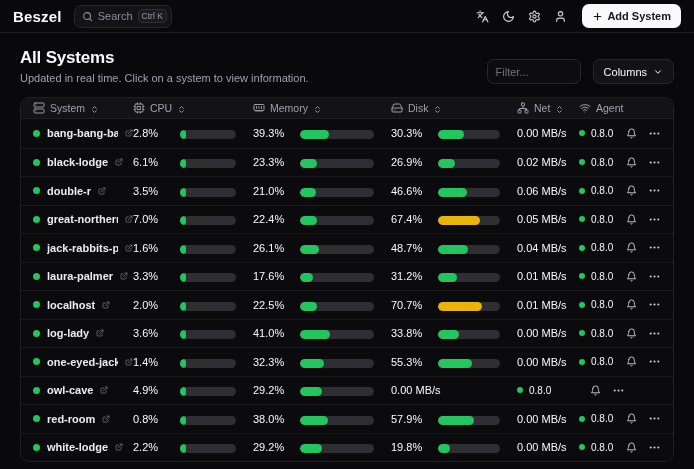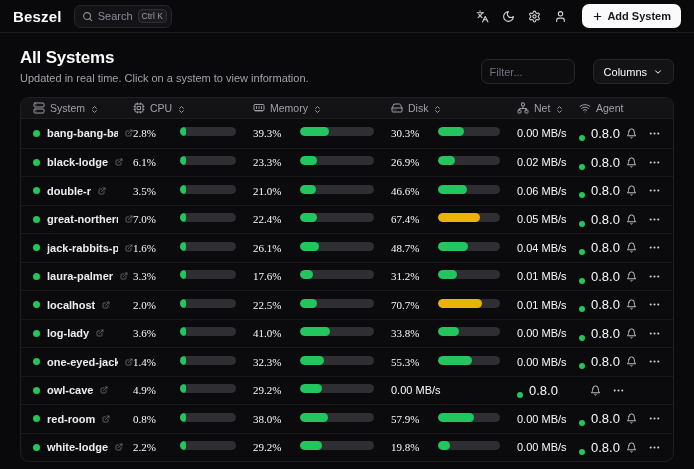--- a/index.html
+++ b/index.html
@@ -37,21 +37,21 @@
     height: 24px; padding: 0 10px; margin-left: 2px;
     background: #fafafa; color: #17171a; border: none; border-radius: 7px;
     font-family: inherit; font-size: 11px; font-weight: 700; cursor: pointer;
   }
 
   
   .content { padding: 0 20px; }
   .page-head { display: flex; justify-content: space-between; align-items: flex-end; margin-top: 15px; }
   h1 { margin: 0; font-size: 17px; font-weight: 700; letter-spacing: -.2px; }
   .subtitle { margin: 4px 0 0; font-size: 11px; color: #a1a1aa; }
-  .head-controls { display: flex; align-items: flex-start; gap: 18px; }
+  .head-controls { display: flex; align-items: flex-start; gap: 12px; }
   .filter {
     width: 94px; height: 25px; padding: 0 8px;
     background: #0d0d10; border: 1px solid #27272b; border-radius: 7px;
     color: #fafafa; font-size: 11px; font-family: inherit; outline: none;
   }
   .filter::placeholder { color: #71717a; }
   .columns-btn {
     display: flex; align-items: center; gap: 6px; height: 25px; padding: 0 10px;
     background: #131316; border: 1px solid #27272b; border-radius: 7px;
     color: #fafafa; font-size: 11px; font-family: inherit; cursor: pointer;
@@ -78,27 +78,27 @@
   .trow { height: 28.5px; border-top: 1px solid #19191d; cursor: pointer; }
   #tbody .trow:first-child { border-top: none; }
 
   .td { min-width: 0; }
   .system-cell { display: flex; align-items: center; gap: 7px; padding-left: 12px; }
   .dot { width: 7px; height: 7px; border-radius: 50%; background: #22c55e; flex: none; }
   .dot.small { width: 6px; height: 6px; }
   .sysname { font-size: 11px; font-weight: 600; color: #ededf0; white-space: nowrap; overflow: hidden; }
   .linkicon { color: #6f6f78; display: flex; flex: none; }
 
-  .metric { display: flex; align-items: flex-start; gap: 14px; padding-right: 17px; font-family: Liberation Serif, serif; }
+  .metric { display: flex; align-items: flex-end; gap: 14px; padding-right: 17px; }
   .metric .val { width: 33px; flex: none; font-size: 11px; font-weight: 500; }
   .track { flex: 1; height: 9px; border-radius: 5px; background: #2e2e33; overflow: hidden; }
   .fill { display: block; height: 100%; border-radius: 5px; min-width: 6px; background: #22c55e; }
 
   .net-cell { font-size: 11px; font-weight: 500; white-space: nowrap; }
-  .agent-cell { display: flex; align-items: flex-end; gap: 6px; font-size: 13px; }
+  .agent-cell { display: flex; align-items: center; gap: 6px; font-size: 10px; }
   .actions { display: flex; align-items: center; justify-content: flex-end; gap: 11px; padding-right: 12px; }
   .bell { color: #d4d4d8; display: flex; cursor: pointer; }
   .more { color: #d4d4d8; display: flex; cursor: pointer; }
 </style>
 </head>
 <body>
 
 <header class="topbar">
   <div class="logo">Beszel</div>
 

